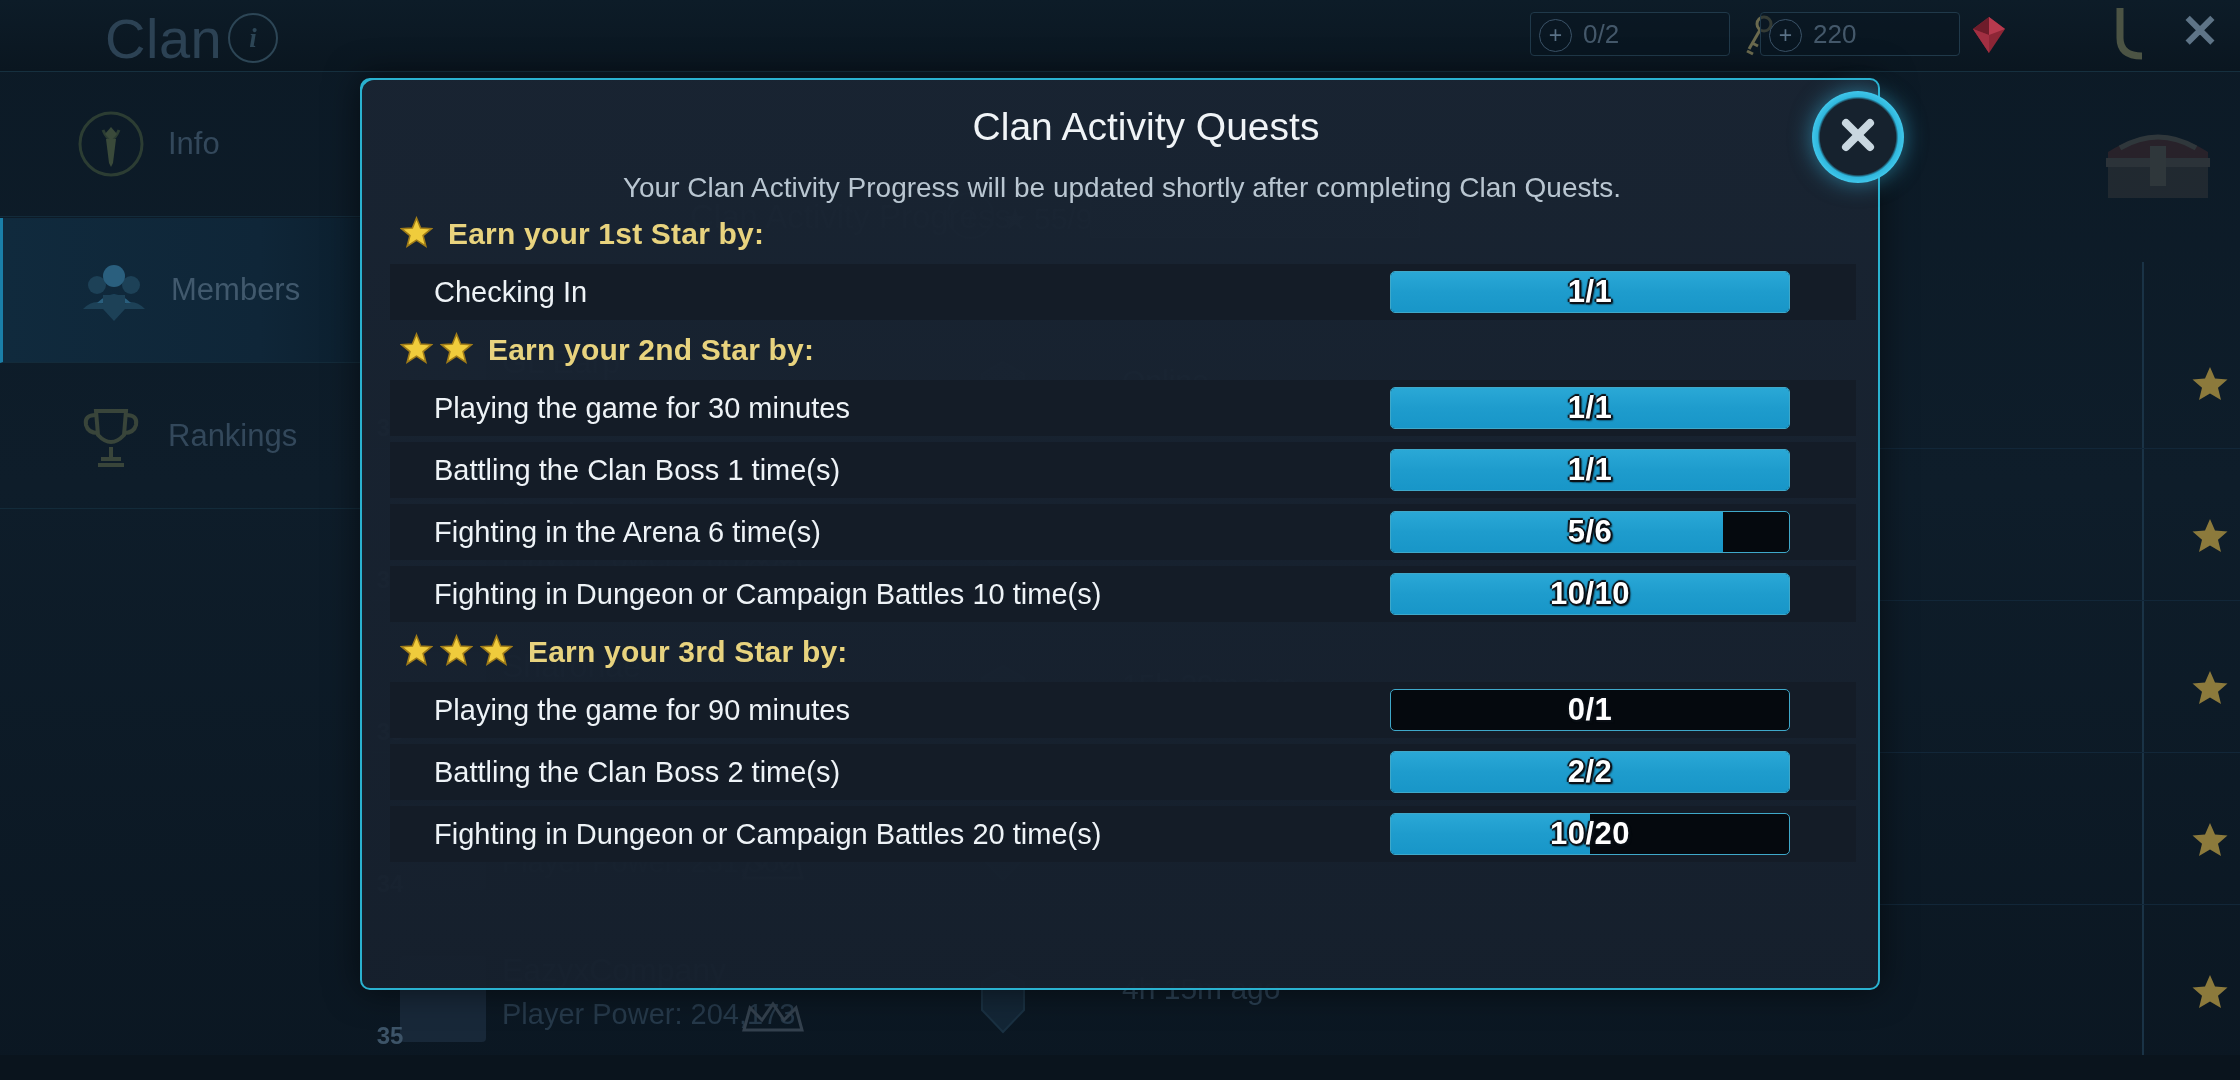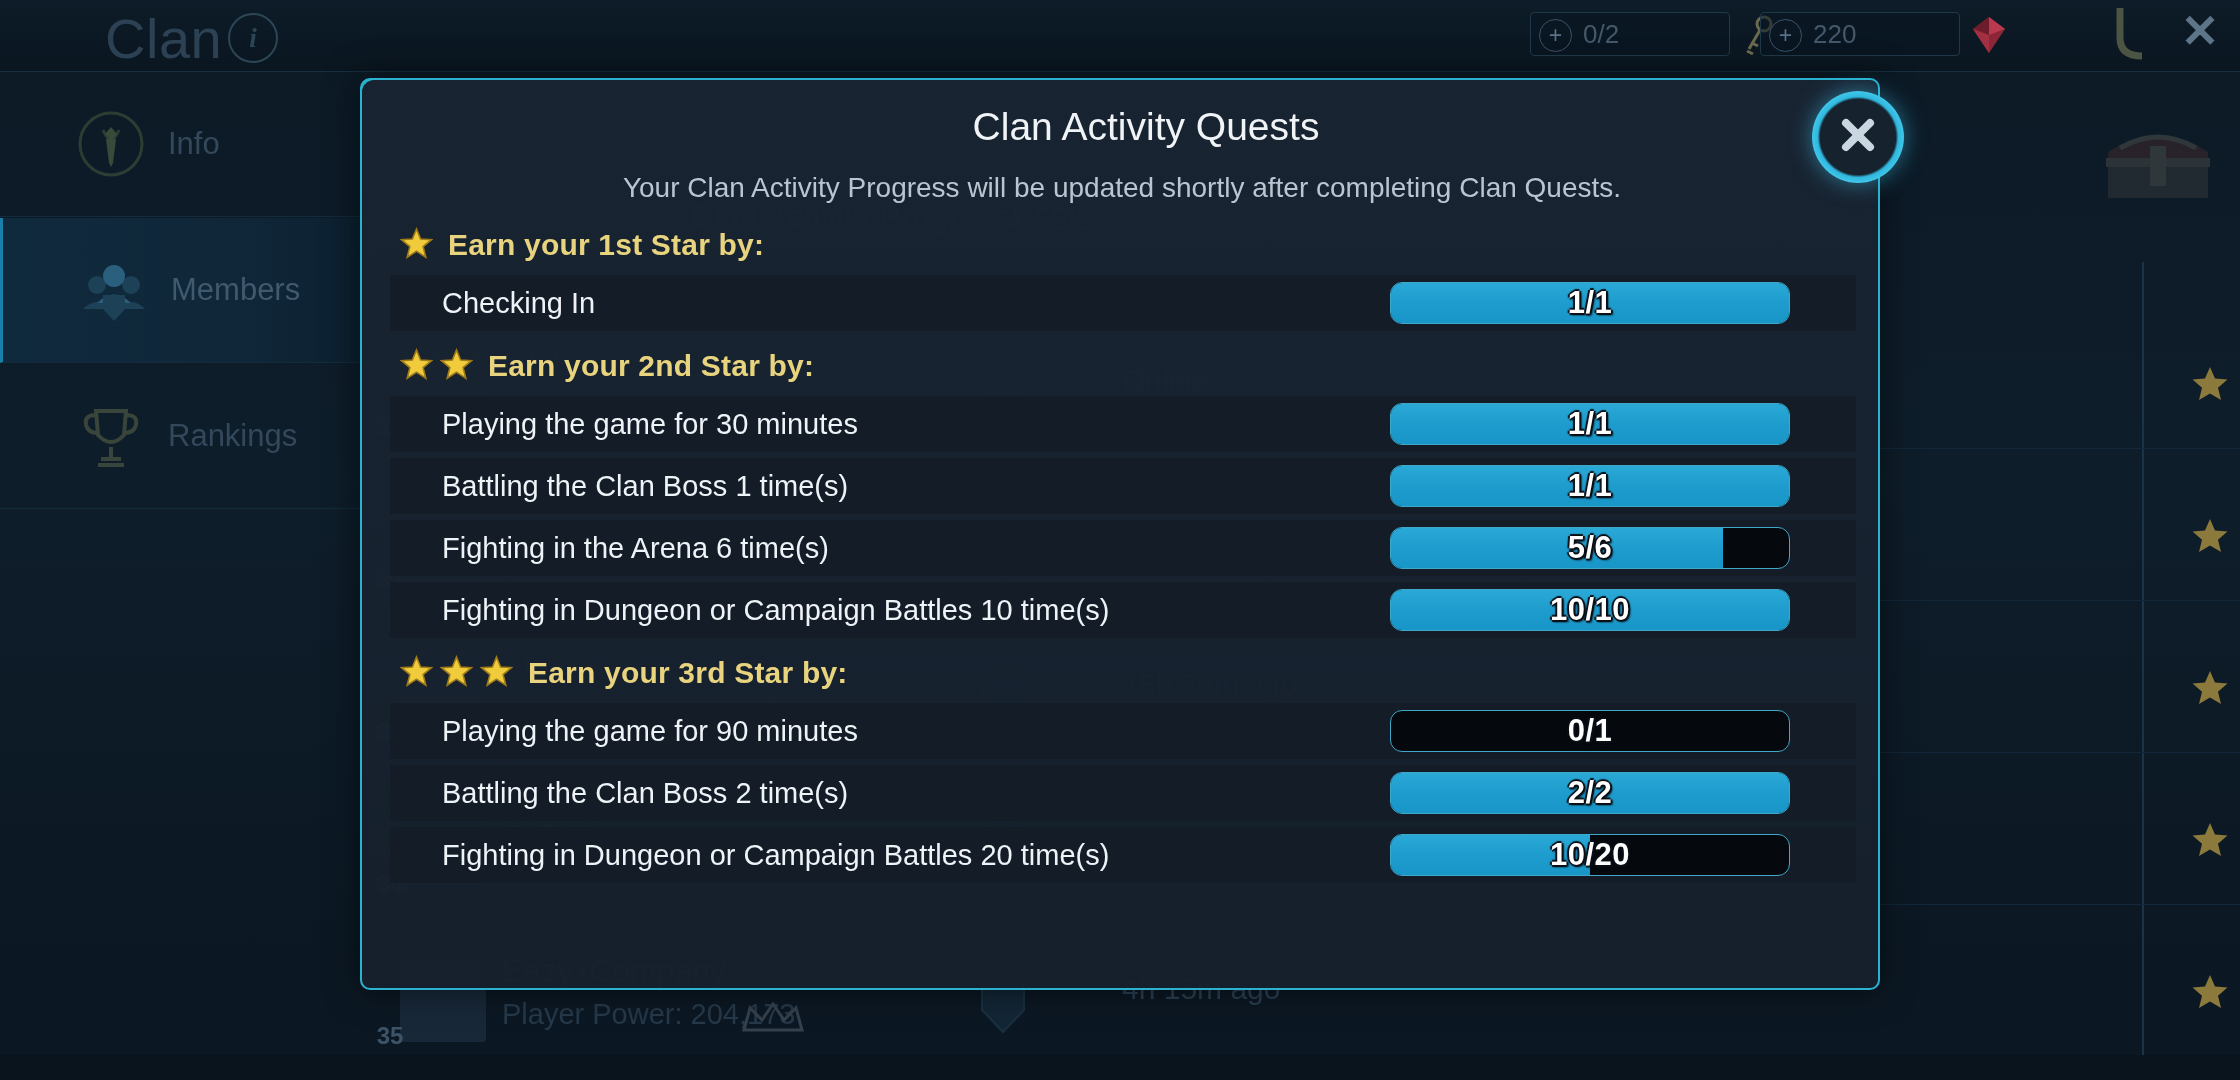--- a/index.html
+++ b/index.html
@@ -136,38 +136,38 @@
     background:radial-gradient(circle at 50% 50%, #16222e 0%, #16222e 58%, #2fb7dd 62%, #47cdf0 74%, #2aa4c9 86%, rgba(42,164,201,0.25) 100%);
     box-shadow:0 0 22px rgba(60,190,230,0.55);
     display:flex; align-items:center; justify-content:center;
   }
   .modal-close svg { width:48px; height:48px; }
 
   
   .quest-scroll { position:absolute; left:28px; top:130px; width:1466px; height:760px; }
 
   .star-head {
-    position:relative; height:48px; margin-top:11px; margin-bottom:6px;
+    position:relative; height:48px; margin-bottom:6px;
     display:flex; align-items:center; padding-left:10px;
   }
   .star-head .sg { display:flex; align-items:center; gap:7px; margin-right:15px; }
   .star-head svg { width:33px; height:33px; }
   .star-head .sh-label { font-size:30px; color:#e8d37e; font-weight:bold; letter-spacing:0.2px; }
 
   .qrow {
     position:relative; height:56px; margin-bottom:6px;
     background:#141c27;
     display:flex; align-items:center;
   }
   .qrow-label {
-    position:absolute; left:52px; font-size:29px; color:#eef3f7; font-weight:400; white-space:nowrap;
+    position:absolute; left:44px; font-size:29px; color:#eef3f7; font-weight:400; white-space:nowrap;
   }
   .bar-wrap {
     position:absolute; left:1000px; top:7px; width:400px; height:42px;
-    background:#05090e; border:1px solid #3fa8c9; border-radius:12px;
+    background:#05090e; border:1px solid #3fa8c9; border-radius:5px;
     overflow:hidden;
   }
   .bar-fill {
     position:absolute; left:0; top:0; height:100%;
     background:linear-gradient(180deg,#2aa8d6 0%,#1e9ccd 50%,#1896c8 100%);
   }
   .bar-text {
     position:absolute; inset:0; display:flex; align-items:center; justify-content:center;
     font-size:31px; color:#ffffff; font-weight:bold;
     text-shadow:-2px 0 1px #0a0f15, 2px 0 1px #0a0f15, 0 -2px 1px #0a0f15, 0 2px 1px #0a0f15, 2px 2px 2px #0a0f15;

